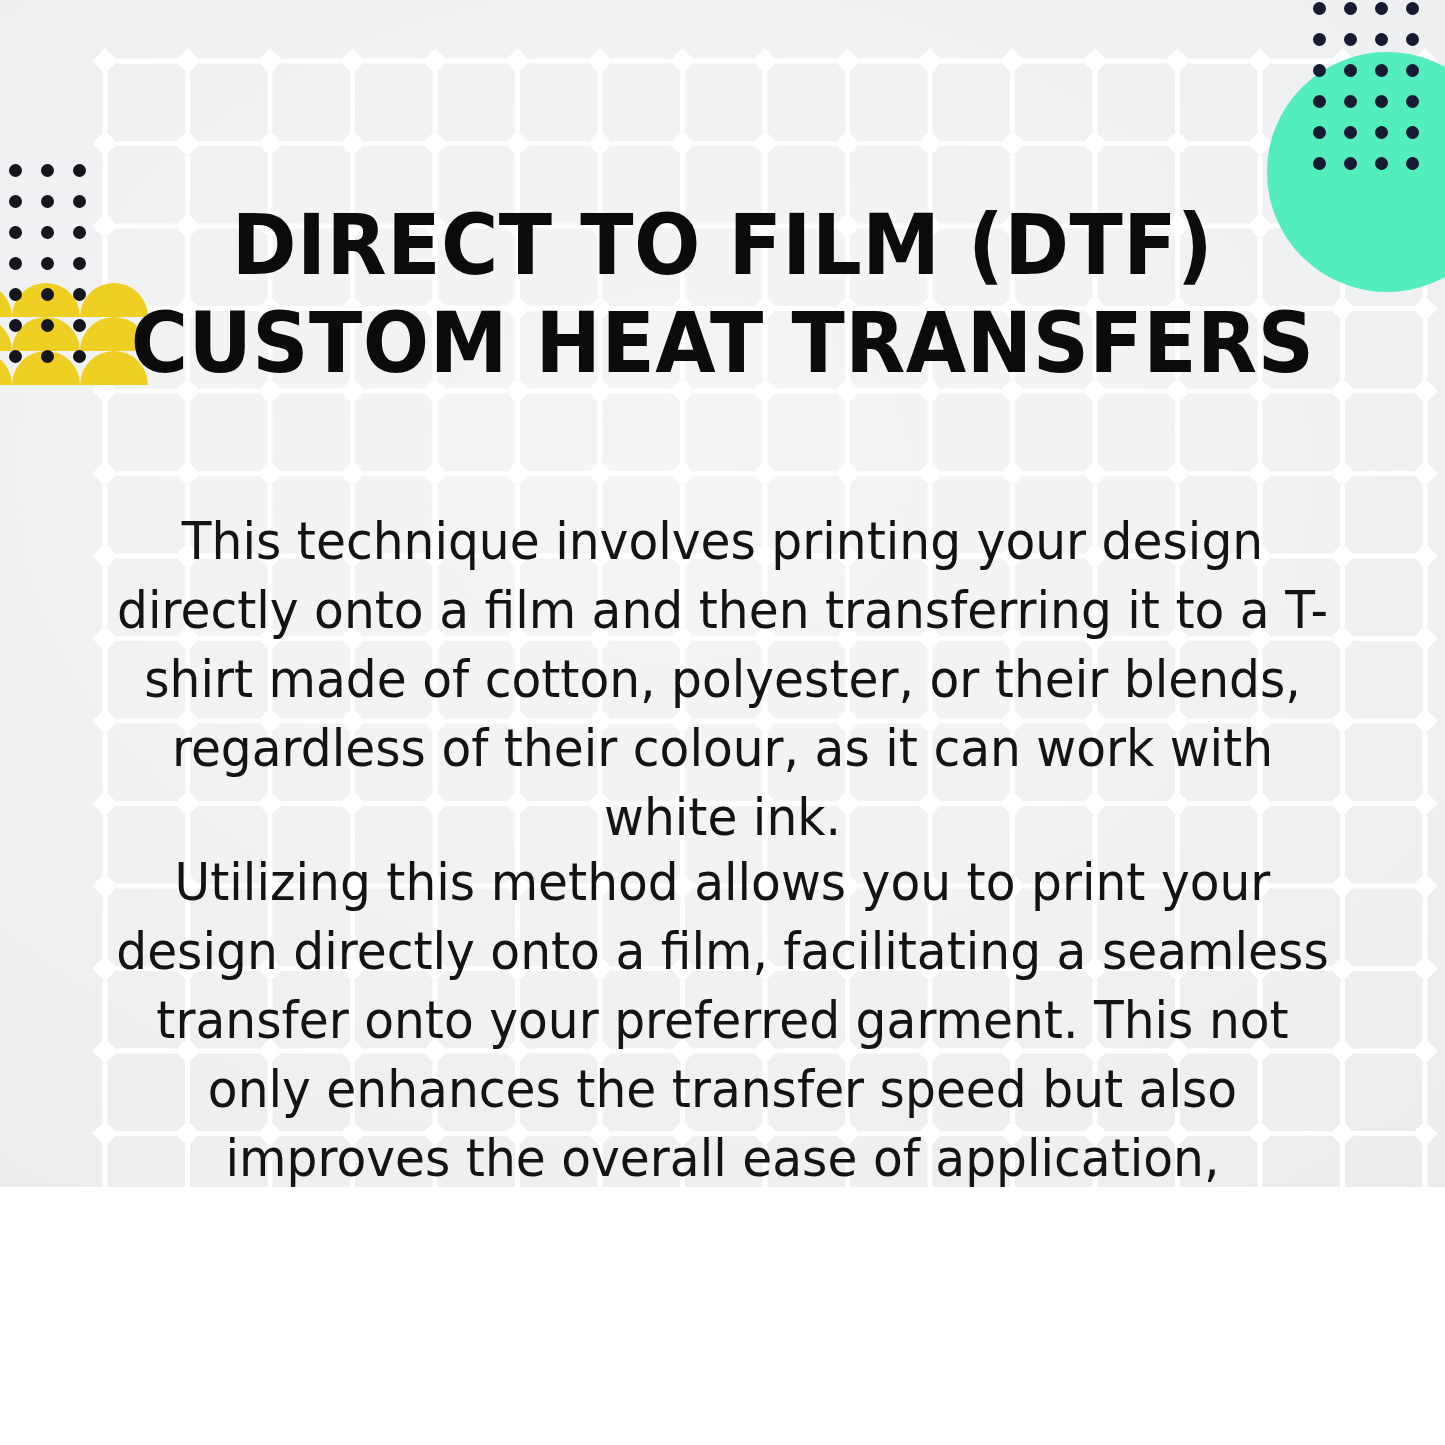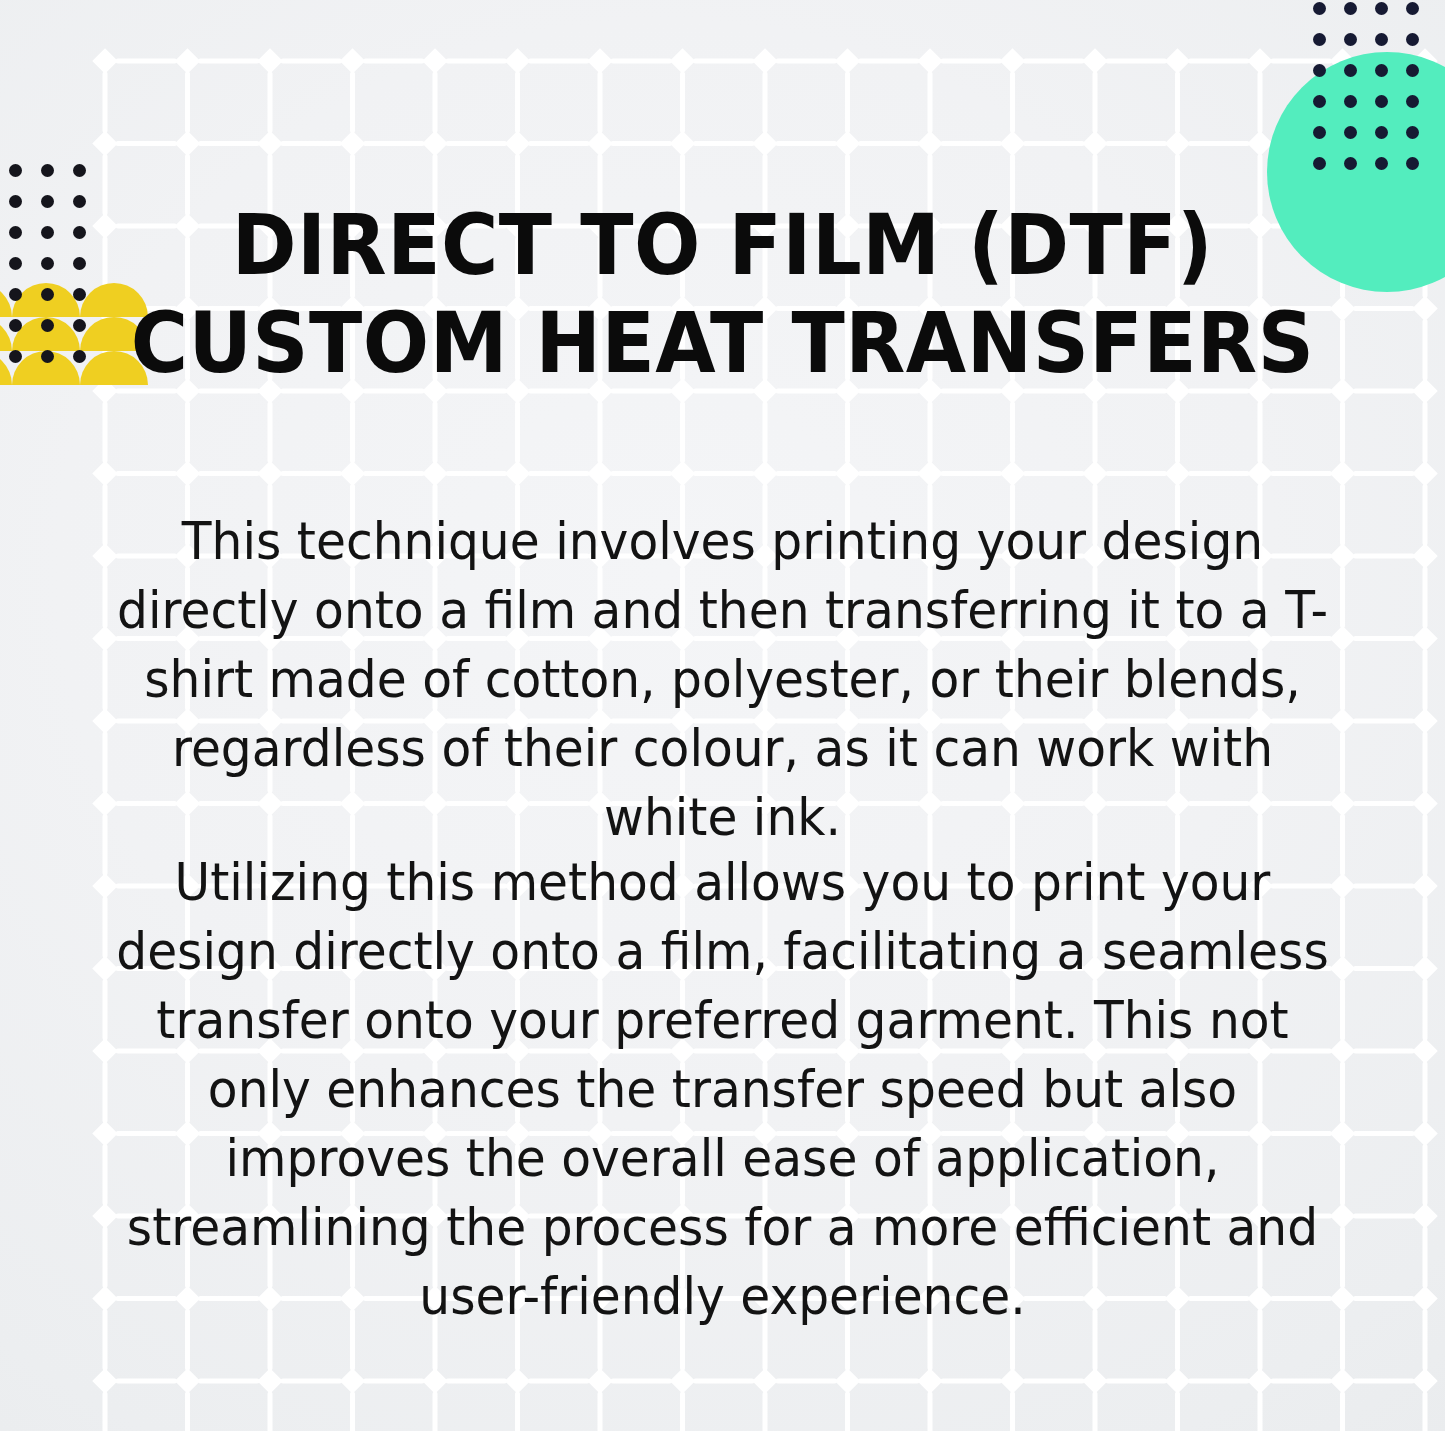--- a/index.html
+++ b/index.html
@@ -9,21 +9,21 @@
   body {
     width: 1445px;
     height: 1445px;
     overflow: hidden;
     font-family: "Liberation Sans", sans-serif;
   }
 
   #poster {
     position: relative;
     width: 1445px;
-    height: 1431px;
+    height: 1187px;
     background: radial-gradient(ellipse 120% 110% at 46% 40%, #f4f5f7 0%, #f1f2f4 35%, #eceef0 62%, #e7e9eb 85%, #e4e6e9 100%);
     overflow: hidden;
   }
 
   
   .grid-layer {
     position: absolute;
     left: 0; top: 0;
     width: 1445px;
     height: 1445px;

